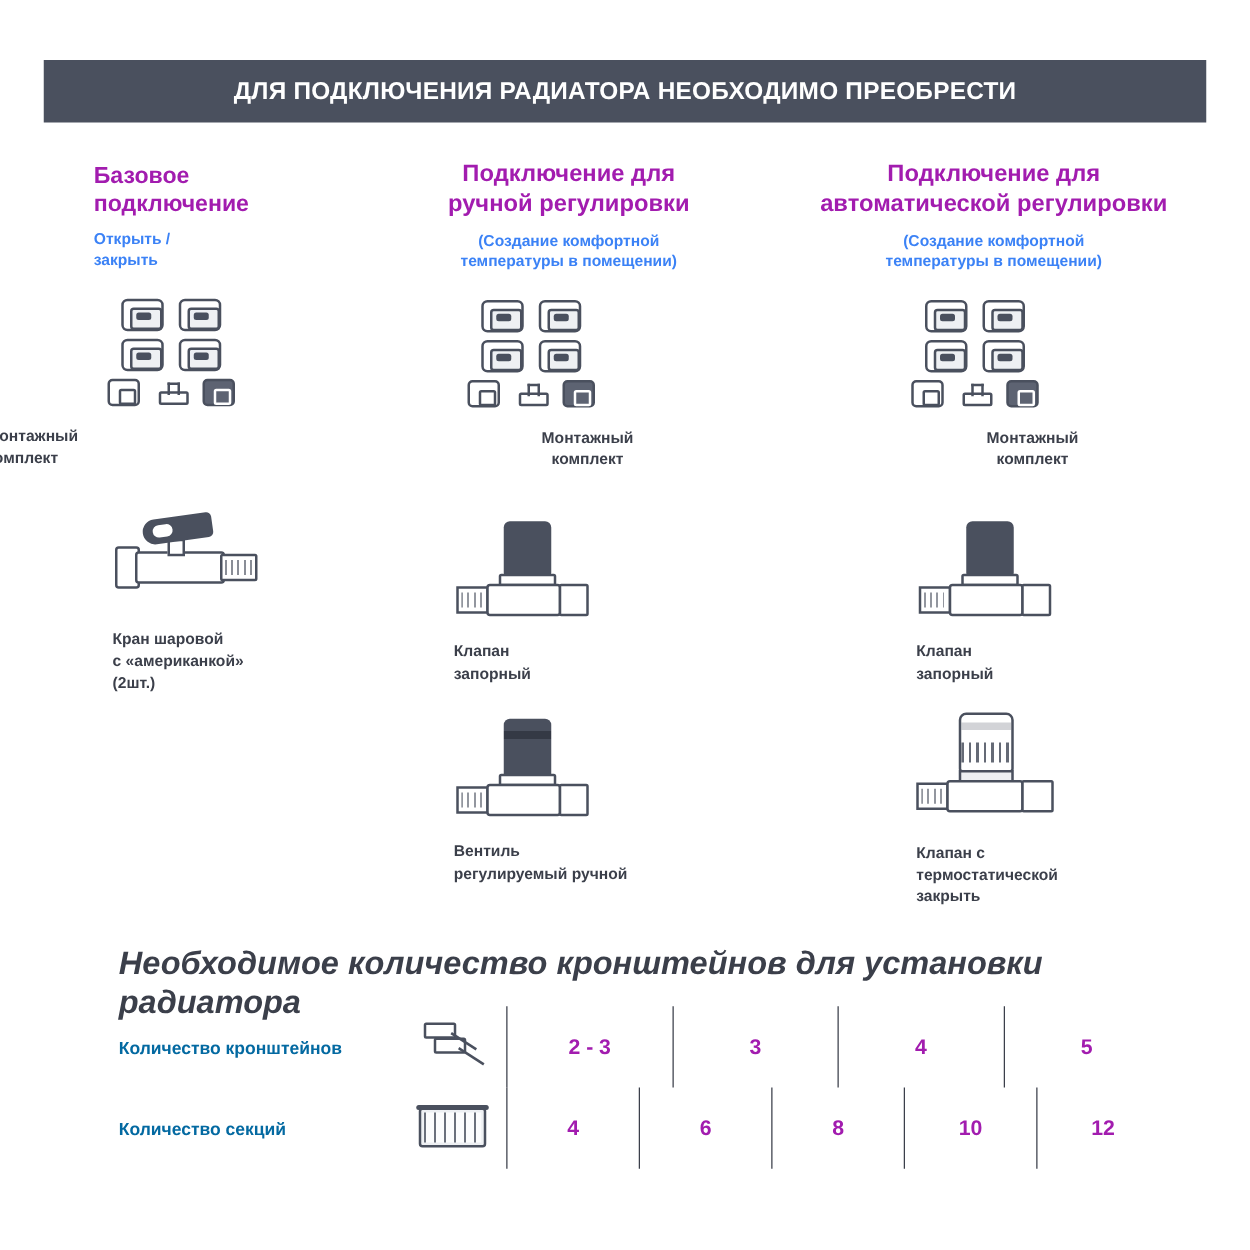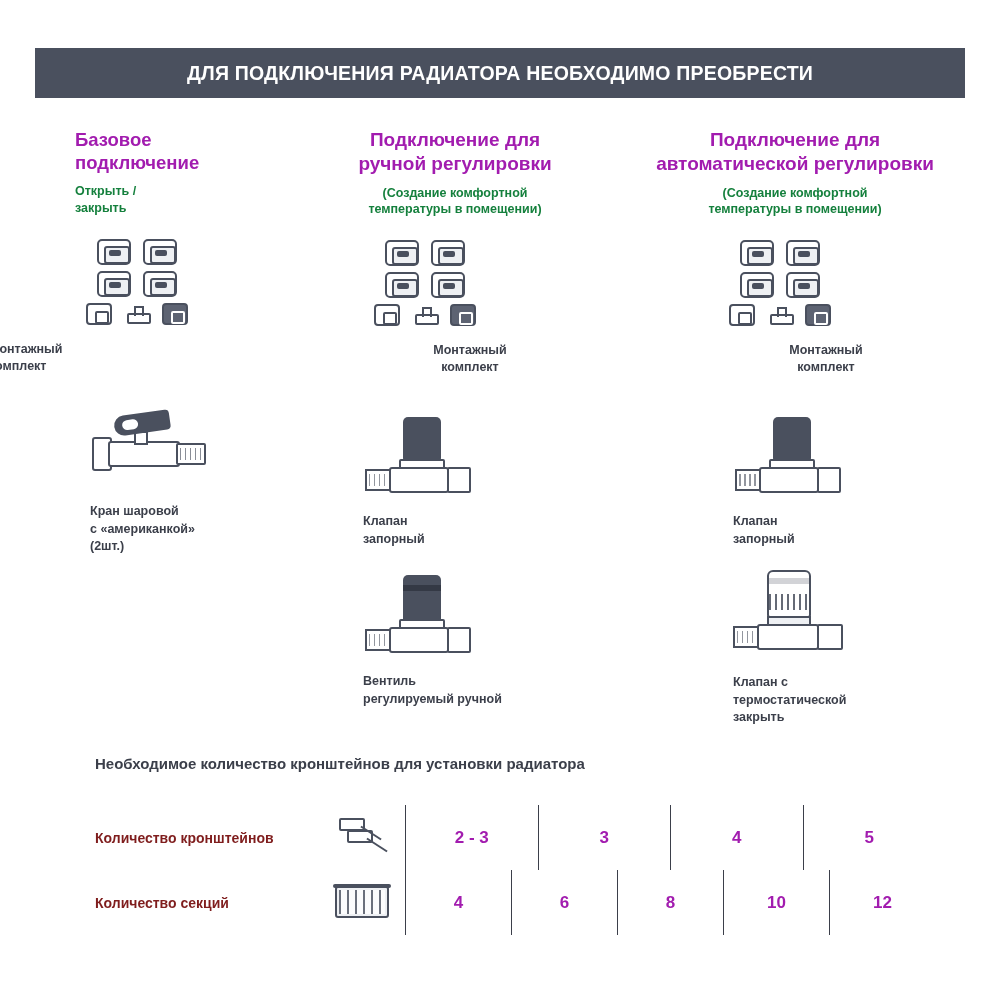--- a/index.html
+++ b/index.html
@@ -52,21 +52,21 @@
     white-space: pre-line;
   }
   .col-1 .col-title { text-align: left; padding-left: 40px; font-size: 18.5px; }
   .col-2 .col-title { text-align: center; }
   .col-3 .col-title { text-align: center; }
 
   .col-sub {
     margin-top: 9px;
     font-size: 12.5px;
     font-weight: bold;
-    color: #15803d;
+    color: #3b82f6;
     line-height: 1.35;
     white-space: pre-line;
   }
   .col-1 .col-sub { text-align: left; padding-left: 40px; }
   .col-2 .col-sub { text-align: center; }
   .col-3 .col-sub { text-align: center; }
 
   
   .kit {
     margin-top: 22px;
@@ -305,40 +305,41 @@
     border: 2.2px solid #4a505e;
     background: #fff;
     border-radius: 2px;
   }
 
   
   .bottom-title {
     position: absolute;
     left: 95px; top: 755px;
     width: 830px;
-    font-size: 15px;
+    font-size: 26px;
     font-weight: bold;
     color: #3b3f4a;
+    font-style: italic;
   }
   .table {
     position: absolute;
     left: 95px; top: 805px;
     width: 840px; height: 150px;
   }
   .trow {
     position: relative;
     height: 65px;
     display: flex;
     align-items: center;
   }
   .tlabel {
     width: 225px;
     font-size: 14px;
     font-weight: bold;
-    color: #7f1d1d;
+    color: #0369a1;
   }
   .ticon {
     width: 85px;
     display: flex; align-items: center; justify-content: center;
   }
   .tcells { display: flex; flex: 1; height: 100%; }
   .tcell {
     flex: 1;
     display: flex; align-items: center; justify-content: center;
     font-size: 17px;

